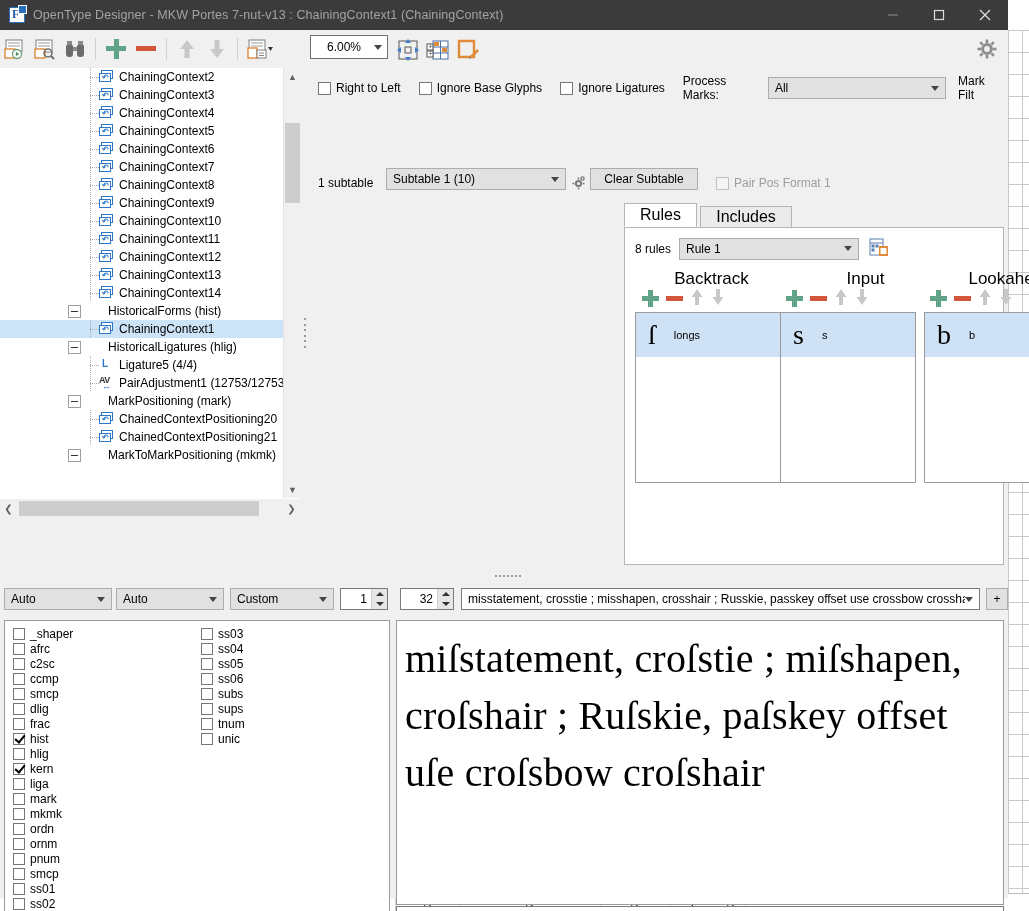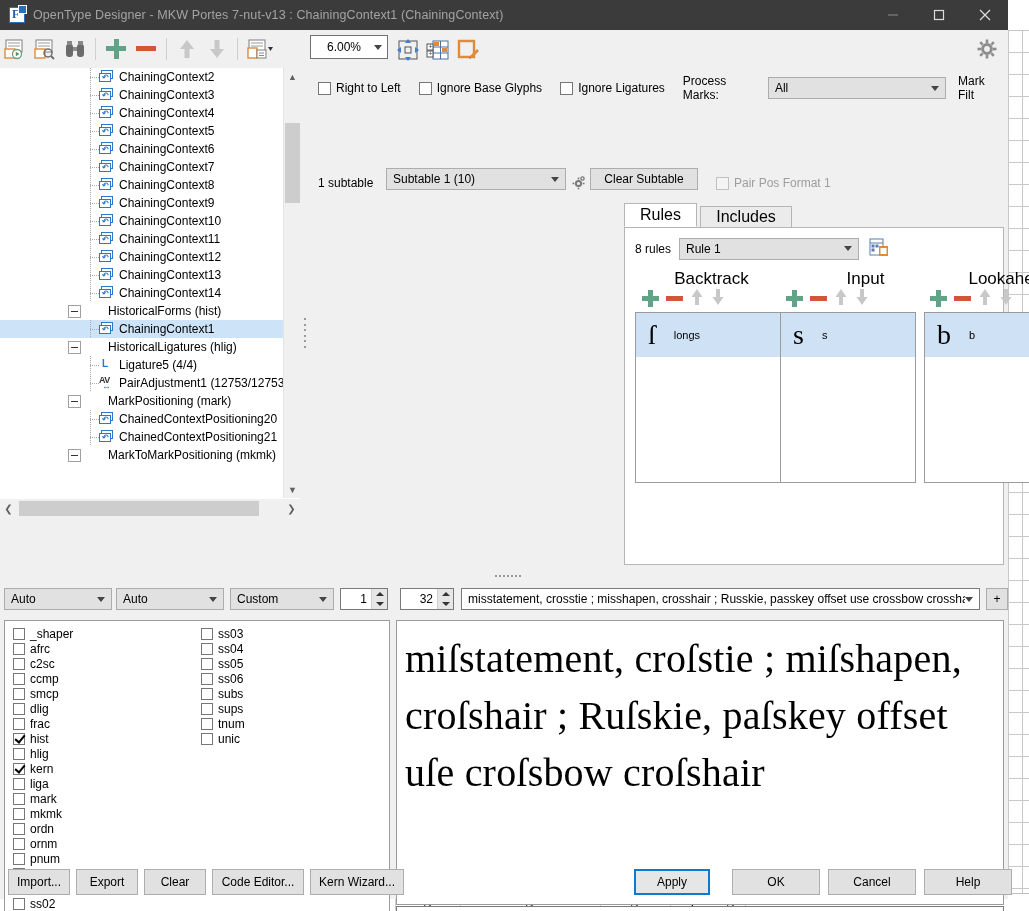--- a/index.html
+++ b/index.html
@@ -896,26 +896,15 @@
         </div>
 
       <div id="preview">
         <div id="preview-text">miſstatement, croſstie ; miſshapen, croſshair ; Ruſskie, paſskey offset uſe croſsbow croſshair</div>
       </div>
 
       <div id="glyphnames">
         <span>/m/i/longs/s/t/a/t/e/m/e/n/t/comma/space/c/r/o/longs/s/t/i/e/space/semicolon/space/m/i/longs/s/h/a/p/e/n/c</span>
       </div>
 
-      <div id="buttonbar">
-        <div class="bbtn" style="left:8px;width:62px">Import...</div>
-        <div class="bbtn" style="left:76px;width:62px">Export</div>
-        <div class="bbtn" style="left:144px;width:62px">Clear</div>
-        <div class="bbtn" style="left:212px;width:92px">Code Editor...</div>
-        <div class="bbtn" style="left:310px;width:94px">Kern Wizard...</div>
-        <div class="bbtn default" style="left:634px;width:76px">Apply</div>
-        <div class="bbtn" style="left:732px;width:88px">OK</div>
-        <div class="bbtn" style="left:828px;width:88px">Cancel</div>
-        <div class="bbtn" style="left:924px;width:88px">Help</div>
-      </div>
     </div>
   </div>
 </div>
 
 </body></html>

